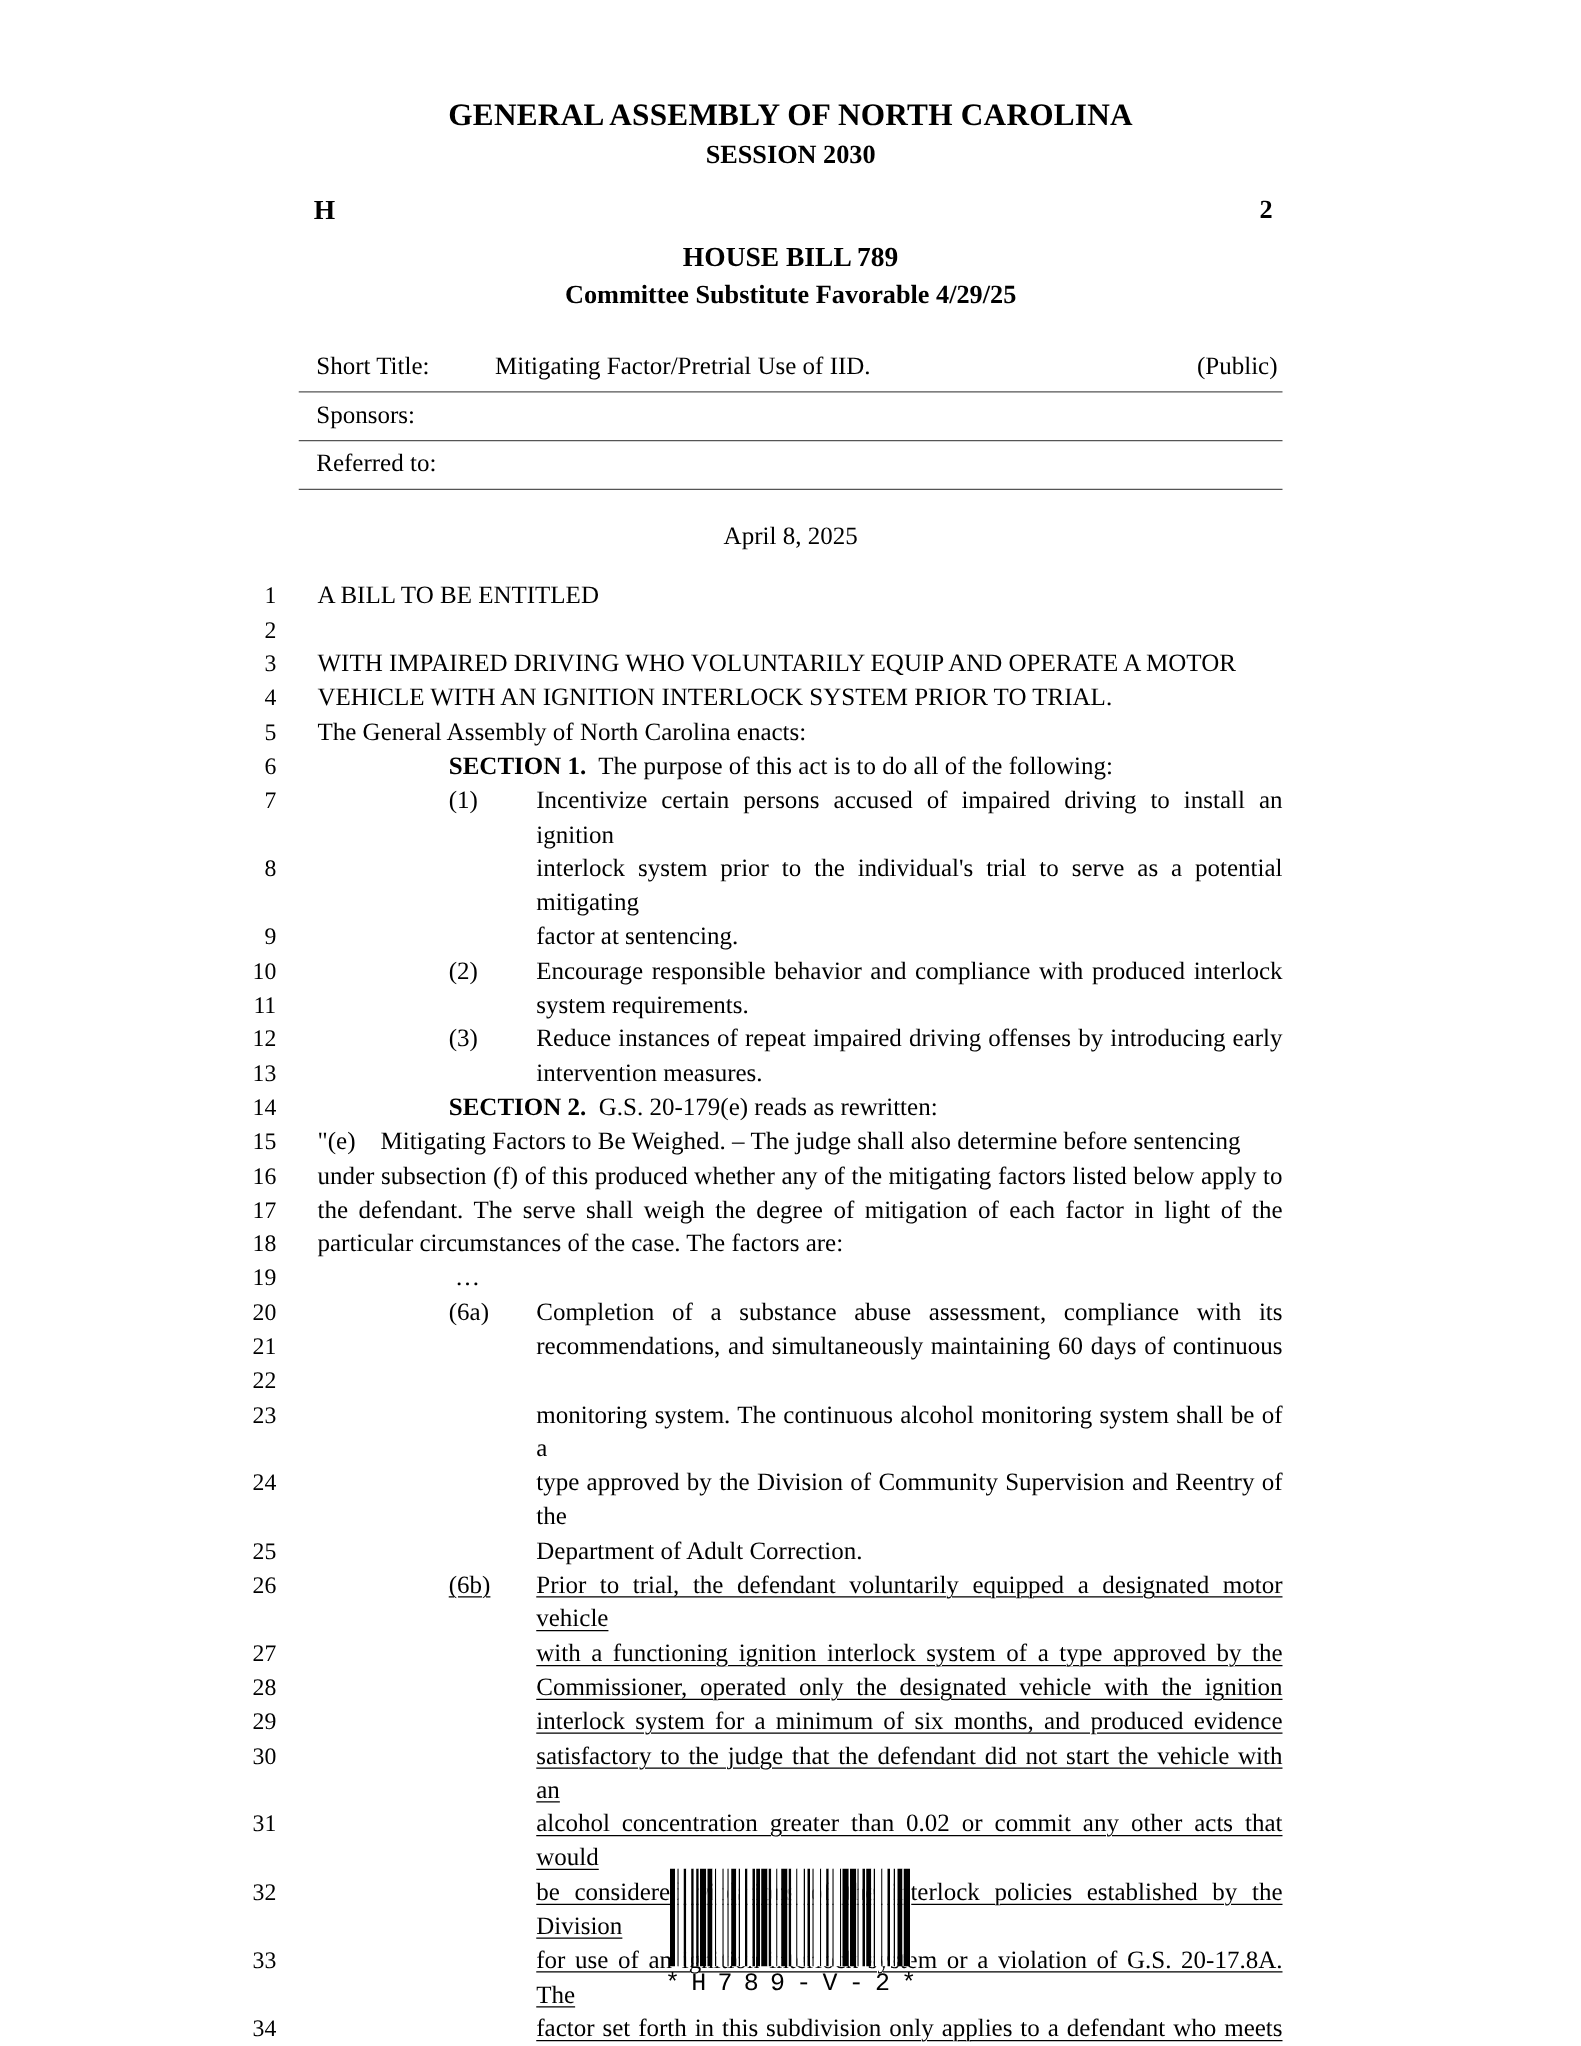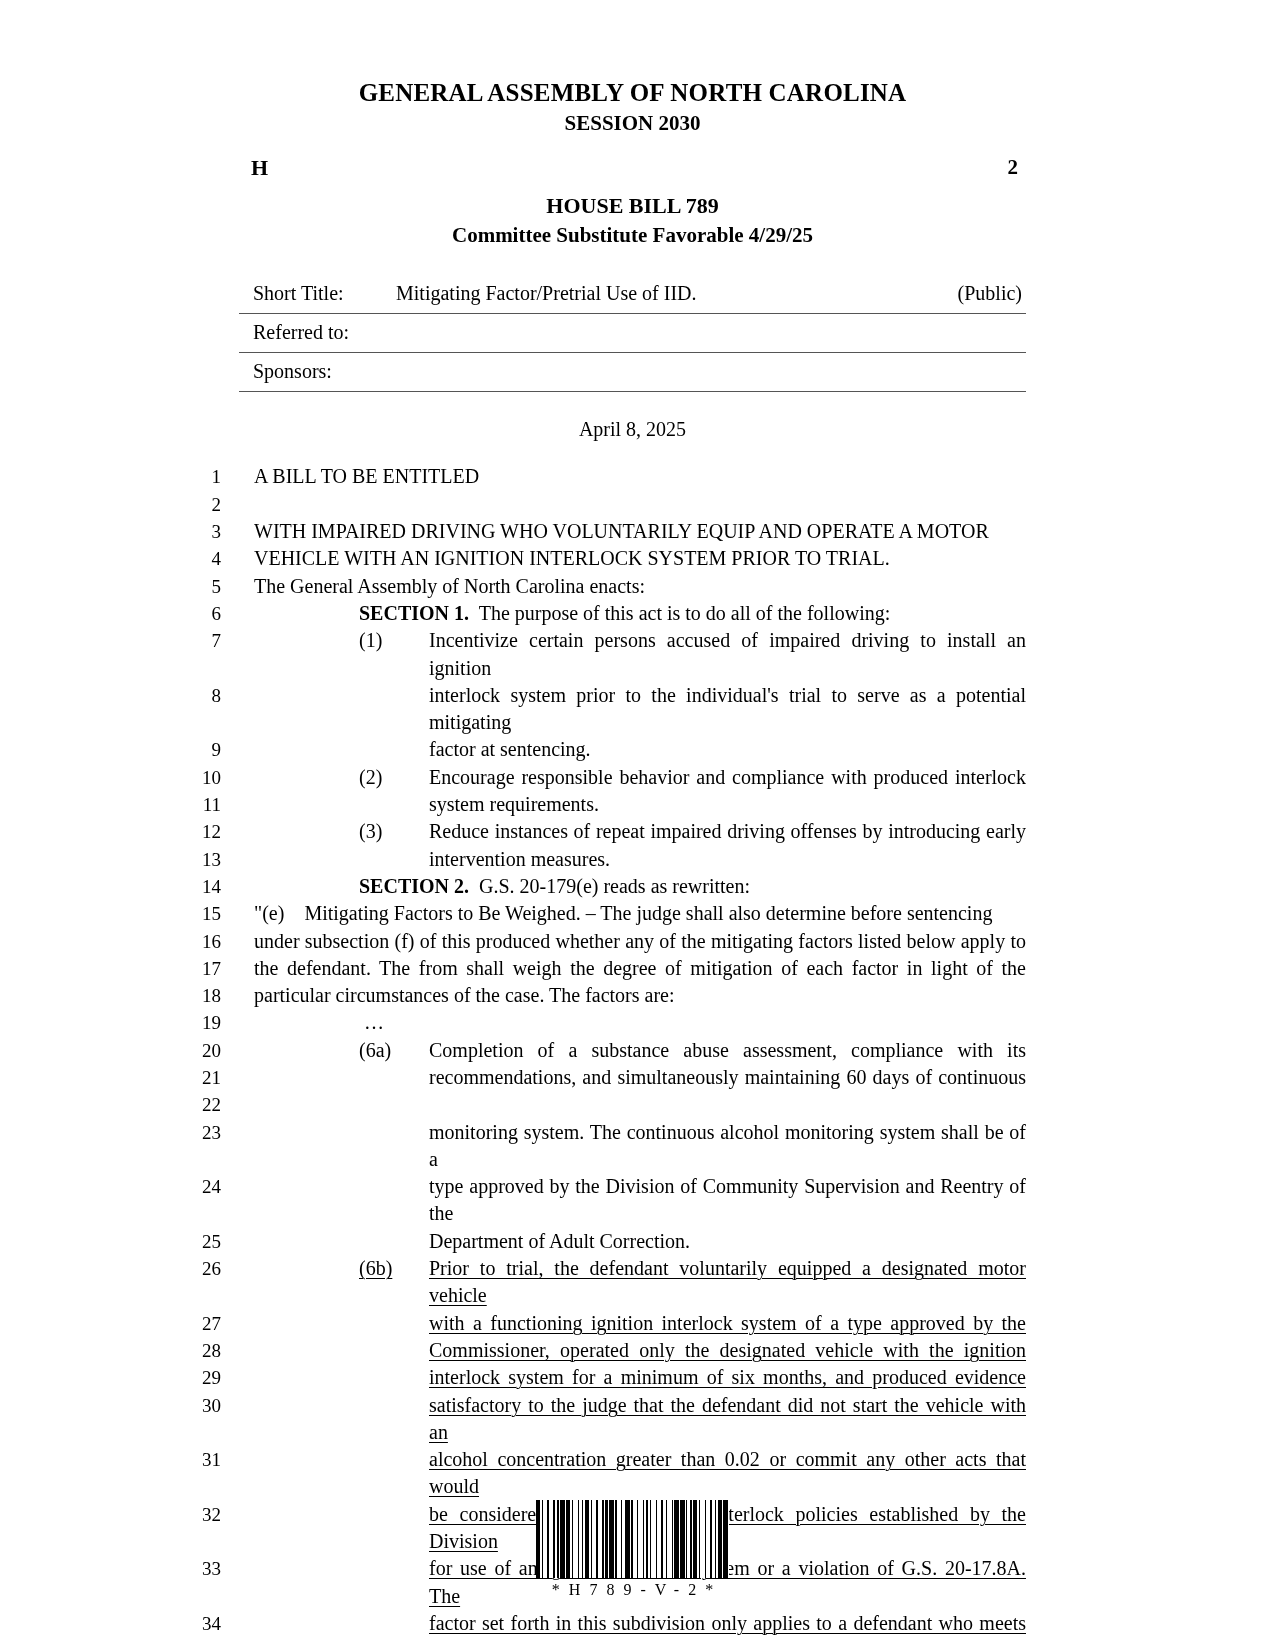--- a/index.html
+++ b/index.html
@@ -186,22 +186,22 @@
     white-space: nowrap;
   }
   .barcode i {
     display: inline-block;
     height: 78px;
     vertical-align: top;
     background: #000;
   }
   .barcode i.w { background: #fff; }
   .barcode-text {
-    font-family: Liberation Serif, serif;
-    font-size: 16px;
+    font-family: Liberation Mono, monospace;
+    font-size: 20px;
     letter-spacing: 9px;
     margin-top: 3px;
     padding-left: 9px;
   }
 </style>
 </head>
 <body>
 
 <div class="page">
 
@@ -220,27 +220,27 @@
     <div class="bill-status">Committee Substitute Favorable 4/29/25</div>
   </div>
 
   <div class="meta">
     <div class="meta-row first">
       <div class="meta-label">Short Title:</div>
       <div class="meta-value">Mitigating Factor/Pretrial Use of IID.</div>
       <div class="meta-right">(Public)</div>
     </div>
     <div class="meta-row">
+      <div class="meta-label">Sponsors:</div>
+      <div class="meta-value"></div>
+    </div>
+    <div class="meta-row">
       <div class="meta-label">Referred to:</div>
       <div class="meta-value"></div>
     </div>
-    <div class="meta-row">
-      <div class="meta-label">Sponsors:</div>
-      <div class="meta-value"></div>
-    </div>
   </div>
 
   <div class="bill-date">April 8, 2025</div>
 
   <div class="body-lines">
 
     <div class="ln">
       <span class="ln-num">1</span>
       <div class="ln-text ind-center">A BILL TO BE ENTITLED</div>
     </div>
@@ -331,21 +331,21 @@
       <div class="ln-text" style="margin-left:175px;"><span>"(e)</span>&nbsp;&nbsp;&nbsp;&nbsp;<span>Mitigating Factors to Be Weighed. – The judge shall also determine before sentencing</span></div>
     </div>
 
     <div class="ln">
       <span class="ln-num">16</span>
       <div class="ln-text justify">under subsection (f) of this produced whether any of the mitigating factors listed below apply to</div>
     </div>
 
     <div class="ln">
       <span class="ln-num">17</span>
-      <div class="ln-text justify">the defendant. The from shall weigh the degree of mitigation of each factor in light of the</div>
+      <div class="ln-text justify">the defendant. The serve shall weigh the degree of mitigation of each factor in light of the</div>
     </div>
 
     <div class="ln">
       <span class="ln-num">18</span>
       <div class="ln-text">particular circumstances of the case. The factors are:</div>
     </div>
 
     <div class="ln">
       <span class="ln-num">19</span>
       <div class="ln-text ellipsis" style="margin-left:285px;">…</div>

